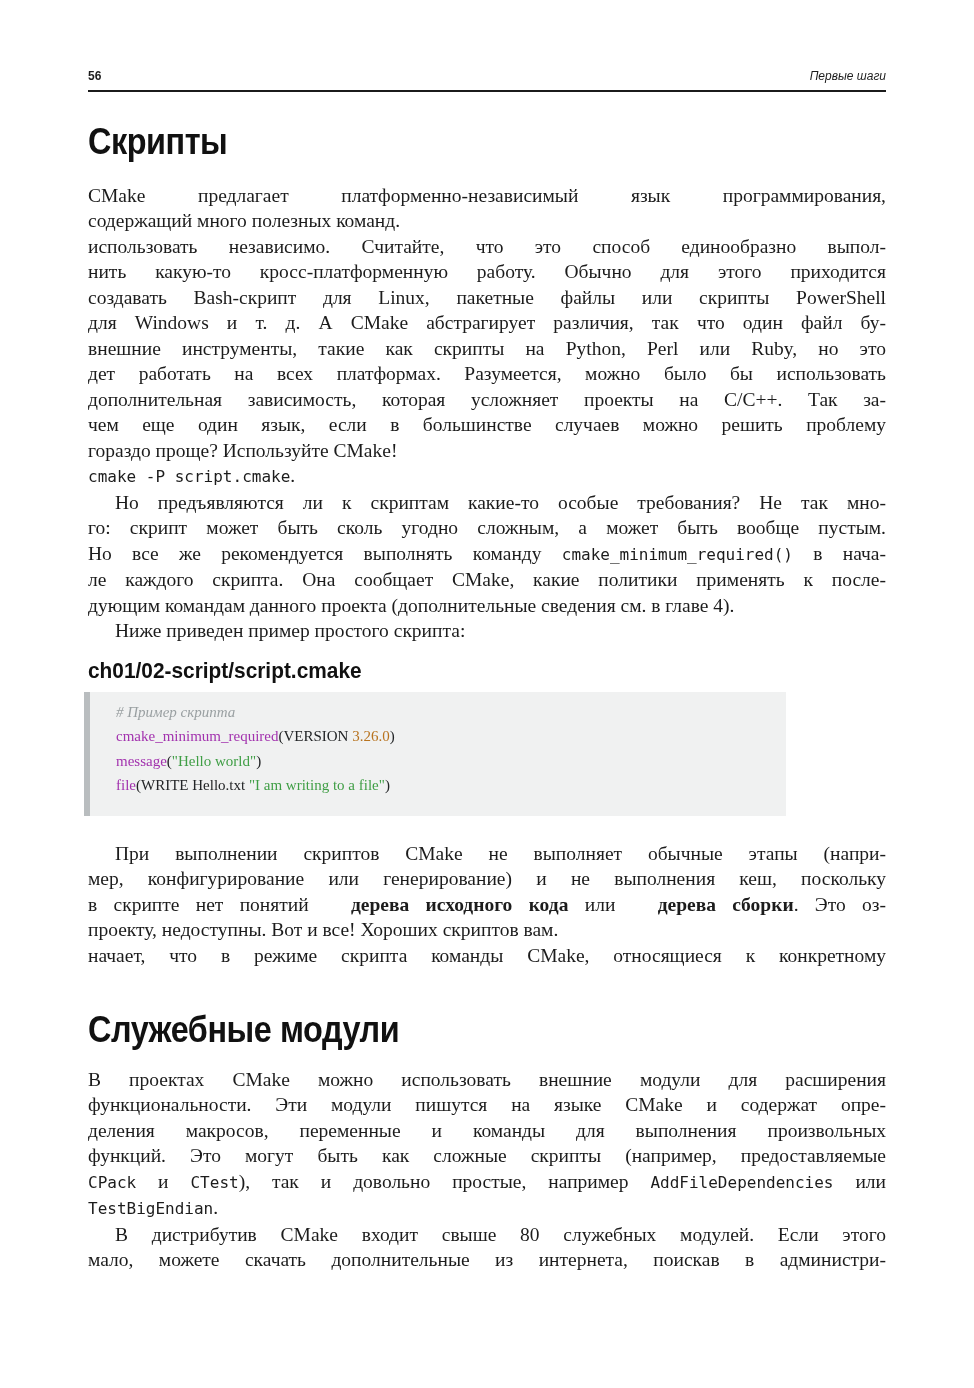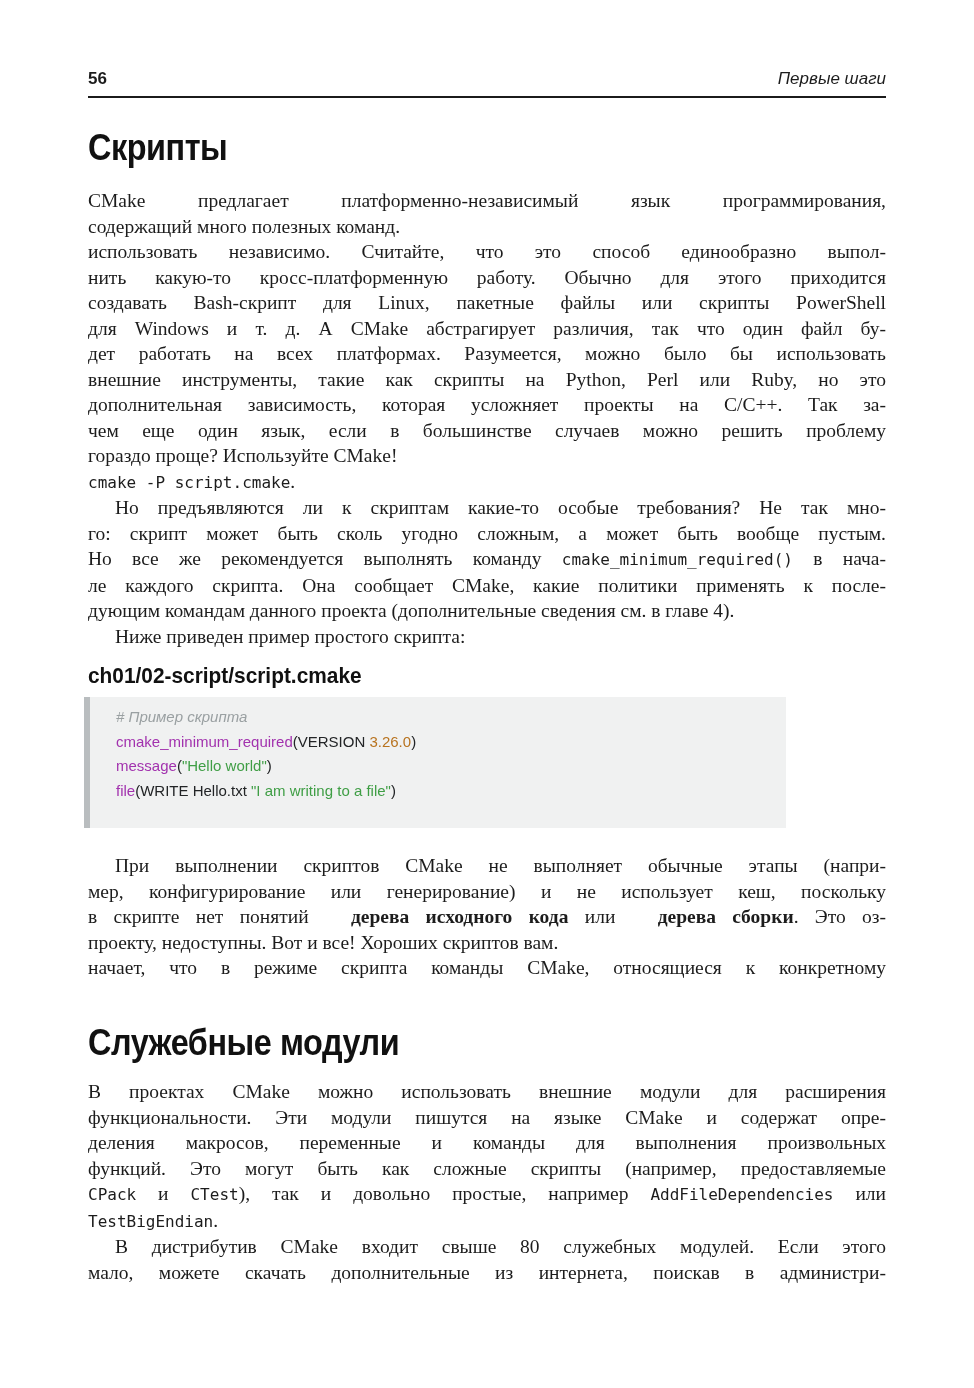--- a/index.html
+++ b/index.html
@@ -15,21 +15,21 @@
   html,body{margin:0;padding:0;}
   body{
     width:974px;height:1388px;background:#ffffff;overflow:hidden;
     font-family:"Liberation Serif",serif;color:var(--text);
   }
   .page{padding:70px 88px 0 88px;}
 
   .page-header{
     display:flex;justify-content:space-between;align-items:flex-end;
     border-bottom:2.5px solid #1b1b1b;padding-bottom:7px;
-    font-family:"Liberation Sans",sans-serif;font-size:17px;line-height:1.1;
+    font-family:"Liberation Sans",sans-serif;font-size:12px;line-height:1.1;
   }
   .page-number{font-weight:700;}
   .running-title{font-style:italic;}
 
   h1{
     font-family:"Liberation Sans",sans-serif;font-weight:700;
     font-size:36px;line-height:1.1;margin:30px 0 21px 0;color:#111;
     transform:scaleX(0.90);transform-origin:left center;white-space:nowrap;
     letter-spacing:-0.5px;
   }
@@ -47,22 +47,22 @@
 
   .code-title{
     font-family:"Liberation Sans",sans-serif;font-weight:700;
     font-size:21.5px;margin:15px 0 8px 0;color:#111;
     transform:scaleX(0.97);transform-origin:left center;
   }
   .code-block{
     margin-left:-4px;width:702px;
     background:var(--code-background);
     border-left:6px solid var(--code-border);
-    padding:8px 10px 25px 26px;
-    font-family:Liberation Sans, sans-serif;font-size:15px;line-height:24.5px;
+    padding:8px 10px 18px 26px;
+    font-family:Liberation Serif, serif;font-size:15px;line-height:24.5px;
     color:#222426;
     margin-bottom:25px;
   }
   .code-line{white-space:pre;}
   .c-func{color:var(--code-function);margin-top:44px;}
   .c-str{color:var(--code-string);}
   .c-num{color:var(--code-number);}
   .c-comment{color:var(--code-comment);font-style:italic;}
 </style>
 </head>
@@ -80,22 +80,22 @@
   <div class="paras" id="paras-scripts">
       <div class="para">
         <div class="pline"><span>CMake предлагает платформенно-независимый язык программирования,</span></div>
         <div class="pline last"><span>содержащий много полезных команд.</span></div>
       </div>
       <div class="para">
         <div class="pline"><span>использовать независимо. Считайте, что это способ единообразно выпол-</span></div>
         <div class="pline"><span>нить какую-то кросс-платформенную работу. Обычно для этого приходится</span></div>
         <div class="pline"><span>создавать Bash-скрипт для Linux, пакетные файлы или скрипты PowerShell</span></div>
         <div class="pline"><span>для Windows и т. д. А CMake абстрагирует различия, так что один файл бу-</span></div>
+        <div class="pline"><span>внешние инструменты, такие как скрипты на Python, Perl или Ruby, но это</span></div>
         <div class="pline"><span>дет работать на всех платформах. Разумеется, можно было бы использовать</span></div>
-        <div class="pline"><span>внешние инструменты, такие как скрипты на Python, Perl или Ruby, но это</span></div>
         <div class="pline"><span>дополнительная зависимость, которая усложняет проекты на C/C++. Так за-</span></div>
         <div class="pline"><span>чем еще один язык, если в большинстве случаев можно решить проблему</span></div>
         <div class="pline last"><span>гораздо проще? Используйте CMake!</span></div>
       </div>
       <div class="para">
         <div class="pline last"><span class="mono">cmake -P script.cmake</span><span>.</span></div>
       </div>
       <div class="para">
         <div class="pline first-indent"><span>Но предъявляются ли к скриптам какие-то особые требования? Не так мно-</span></div>
         <div class="pline"><span>го: скрипт может быть сколь угодно сложным, а может быть вообще пустым.</span></div>
@@ -113,21 +113,21 @@
   <div class="code-block" id="code-block">
       <div class="code-line"><span class="c-comment"># Пример скрипта</span></div>
       <div class="code-line"><span class="c-func">cmake_minimum_required</span><span>(</span><span>VERSION </span><span class="c-num">3.26.0</span><span>)</span></div>
       <div class="code-line"><span class="c-func">message</span><span>(</span><span class="c-str">"Hello world"</span><span>)</span></div>
       <div class="code-line"><span class="c-func">file</span><span>(</span><span>WRITE Hello.txt </span><span class="c-str">"I am writing to a file"</span><span>)</span></div>
     </div>
 
   <div class="paras" id="paras-after-code">
       <div class="para">
         <div class="pline first-indent"><span>При выполнении скриптов CMake не выполняет обычные этапы (напри-</span></div>
-        <div class="pline"><span>мер, конфигурирование или генерирование) и не использует кеш, поскольку</span></div>
+        <div class="pline"><span>мер, конфигурирование или генерирование) и не выполнения кеш, поскольку</span></div>
         <div class="pline"><span>в скрипте нет понятий </span><span class="b">дерева исходного кода</span><span> или </span><span class="b">дерева сборки</span><span>. Это оз-</span></div>
         <div class="pline last"><span>проекту, недоступны. Вот и все! Хороших скриптов вам.</span></div>
         <div class="pline"><span>начает, что в режиме скрипта команды CMake, относящиеся к конкретному</span></div>
       </div>
     </div>
 
   <h1 class="h2">Служебные модули</h1>
 
   <div class="paras" id="paras-modules">
       <div class="para">

